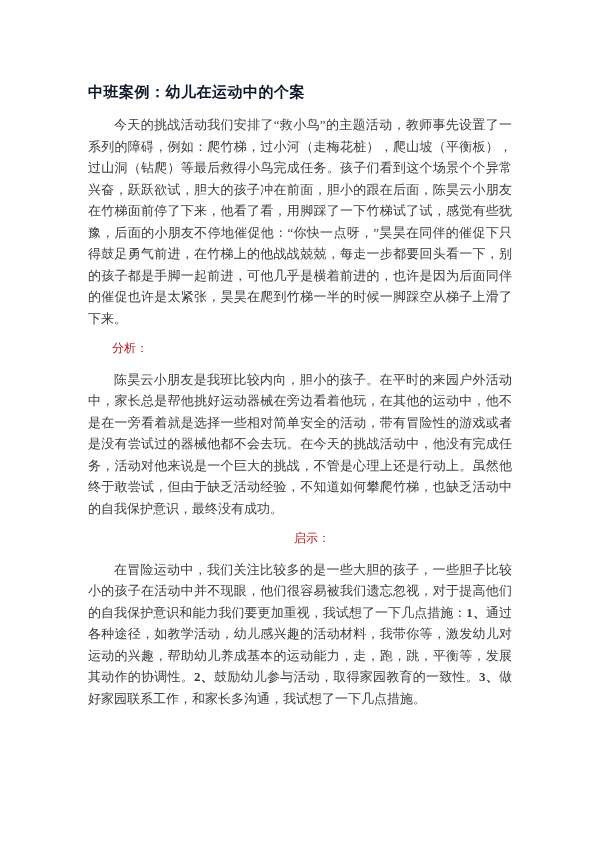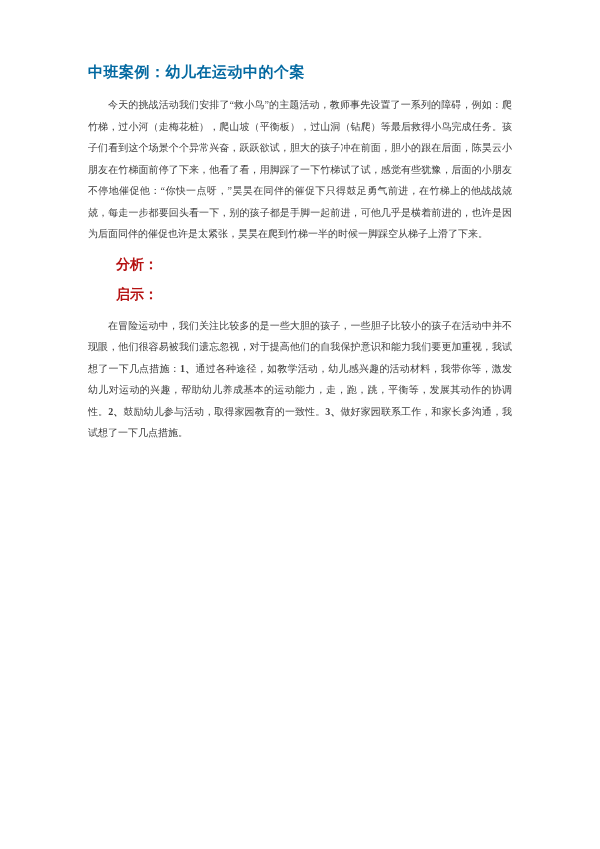--- a/index.html
+++ b/index.html
@@ -17,44 +17,45 @@
   }
   .doc-title {
     margin: 0 0 12px 0;
     font-size: 15px;
     font-weight: bold;
     line-height: 20px;
     letter-spacing: 0.5px;
   }
   p.body-para {
     margin: 0;
-    font-size: 10px;
+    font-size: 13px;
     line-height: 21.5px;
     text-align: justify;
     text-indent: 2em;
     word-break: break-all;
   }
   .section-heading {
     margin: 9px 0 9px 0;
-    font-size: 14px;
-    font-weight: bold;
+    font-size: 12px;
+    font-weight: normal;
     line-height: 21.5px;
     text-indent: 2em;
   }
   .point-num { font-weight: bold; }
 </style>
 </head>
 <body>
 
 <div class="page">
 
-  <h1 class="doc-title" style="color: #0369a1;">中班案例：幼儿在运动中的个案</h1>
+  <h1 class="doc-title" style="color: #0f172a; margin-top: 20px;">中班案例：幼儿在运动中的个案</h1>
 
   <p class="body-para">今天的挑战活动我们安排了“救小鸟”的主题活动，教师事先设置了一系列的障碍，例如：爬竹梯，过小河（走梅花桩），爬山坡（平衡板），过山洞（钻爬）等最后救得小鸟完成任务。孩子们看到这个场景个个异常兴奋，跃跃欲试，胆大的孩子冲在前面，胆小的跟在后面，陈昊云小朋友在竹梯面前停了下来，他看了看，用脚踩了一下竹梯试了试，感觉有些犹豫，后面的小朋友不停地催促他：“你快一点呀，”昊昊在同伴的催促下只得鼓足勇气前进，在竹梯上的他战战兢兢，每走一步都要回头看一下，别的孩子都是手脚一起前进，可他几乎是横着前进的，也许是因为后面同伴的催促也许是太紧张，昊昊在爬到竹梯一半的时候一脚踩空从梯子上滑了下来。</p>
 
   <div class="section-heading" style="color: rgb(181, 18, 18);">分析：</div>
 
+  <p class="body-para">陈昊云小朋友是我班比较内向，胆小的孩子。在平时的来园户外活动中，家长总是帮他挑好运动器械在旁边看着他玩，在其他的运动中，他不是在一旁看着就是选择一些相对简单安全的活动，带有冒险性的游戏或者是没有尝试过的器械他都不会去玩。在今天的挑战活动中，他没有完成任务，活动对他来说是一个巨大的挑战，不管是心理上还是行动上。虽然他终于敢尝试，但由于缺乏活动经验，不知道如何攀爬竹梯，也缺乏活动中的自我保护意识，最终没有成功。</p>
 
-  <div class="section-heading" style="color: rgb(181, 18, 18);">启示：</div>
+  <div class="section-heading" style="color: rgb(181, 18, 18); text-align: center;">启示：</div>
 
   <p class="body-para"><span>在冒险运动中，我们关注比较多的是一些大胆的孩子，一些胆子比较小的孩子在活动中并不现眼，他们很容易被我们遗忘忽视，对于提高他们的自我保护意识和能力我们要更加重视，我试想了一下几点措施：</span><span class="point-num">1、</span><span>通过各种途径，如教学活动，幼儿感兴趣的活动材料，我带你等，激发幼儿对运动的兴趣，帮助幼儿养成基本的运动能力，走，跑，跳，平衡等，发展其动作的协调性。</span><span class="point-num">2、</span><span>鼓励幼儿参与活动，取得家园教育的一致性。</span><span class="point-num">3、</span><span>做好家园联系工作，和家长多沟通，我试想了一下几点措施。</span></p>
 
 </div>
 
 </body></html>

